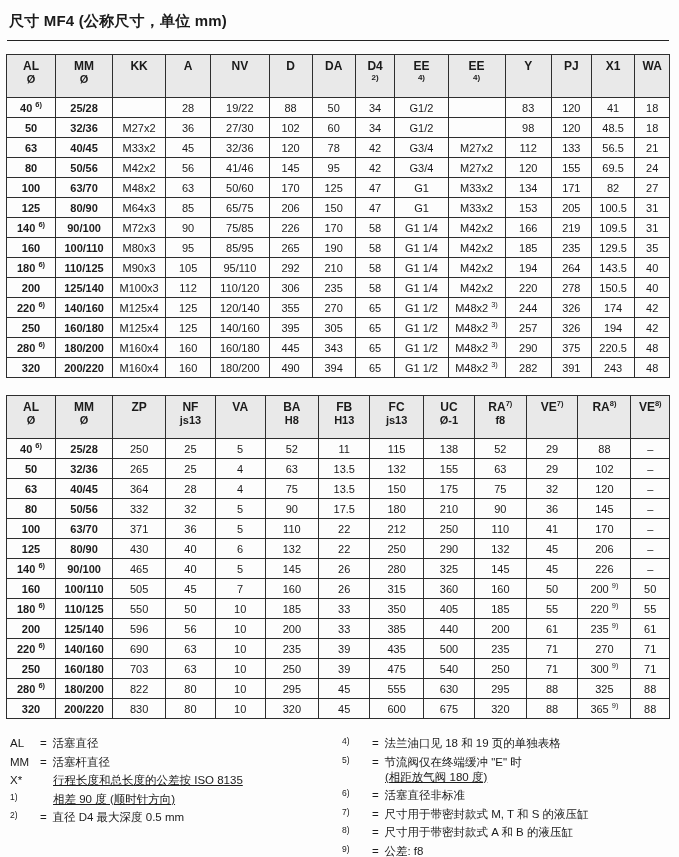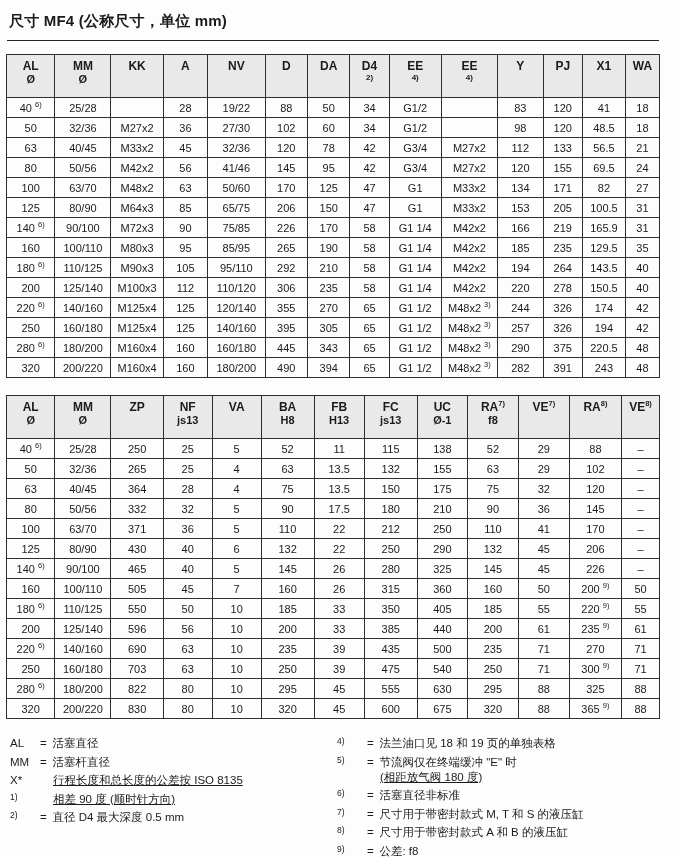--- a/index.html
+++ b/index.html
@@ -6,21 +6,21 @@
     --page-bg:#fdfdfd;
     --text:#1b1b1b;
     --border:#2e2e2e;
     --header-bg:#e9e9e9;
   }
   html,body{margin:0;padding:0;background:#fff;}
   .page{
     position:relative;
     width:679px;height:857px;
     box-sizing:border-box;
-    padding:10px 19px 0 6px;
+    padding:10px 9px 0 6px;
     background:var(--page-bg);
     color:var(--text);
     font-family:"Liberation Sans","DejaVu Sans",sans-serif;
     overflow:hidden;
   }
   .title{
     font-size:15px;
     font-weight:bold;
     padding:2px 0 9px 3px;
     letter-spacing:0.2px;
@@ -49,21 +49,21 @@
     font-size:12px;
   }
   .dim-table td{
     height:19px;
     padding:0;
     font-size:11px;
     font-weight:normal;
     vertical-align:middle;
   }
   .dim-table td:nth-child(1),
-  .dim-table td:nth-child(2){font-weight:normal;margin-top:44px;}
+  .dim-table td:nth-child(2){font-weight:bold;margin-top:44px;}
   .dim-table sup{font-size:7.5px;line-height:0;}
   .h-m{font-weight:bold;line-height:14px;}
   .h-s{font-weight:bold;font-size:11px;line-height:13px;}
   .h-ss{font-weight:bold;font-size:8px;line-height:10px;}
   .footnotes{
     display:flex;
     margin-top:6px;
     padding-left:4px;
     font-size:11.5px;
     line-height:15px;
@@ -254,21 +254,21 @@
           <td>M72x3</td>
           <td>90</td>
           <td>75/85</td>
           <td>226</td>
           <td>170</td>
           <td>58</td>
           <td>G1 1/4</td>
           <td>M42x2</td>
           <td>166</td>
           <td>219</td>
-          <td>165.9</td>
+          <td>109.5</td>
           <td>31</td>
         </tr>
         <tr>
           <td>160</td>
           <td>100/110</td>
           <td>M80x3</td>
           <td>95</td>
           <td>85/95</td>
           <td>265</td>
           <td>190</td>

